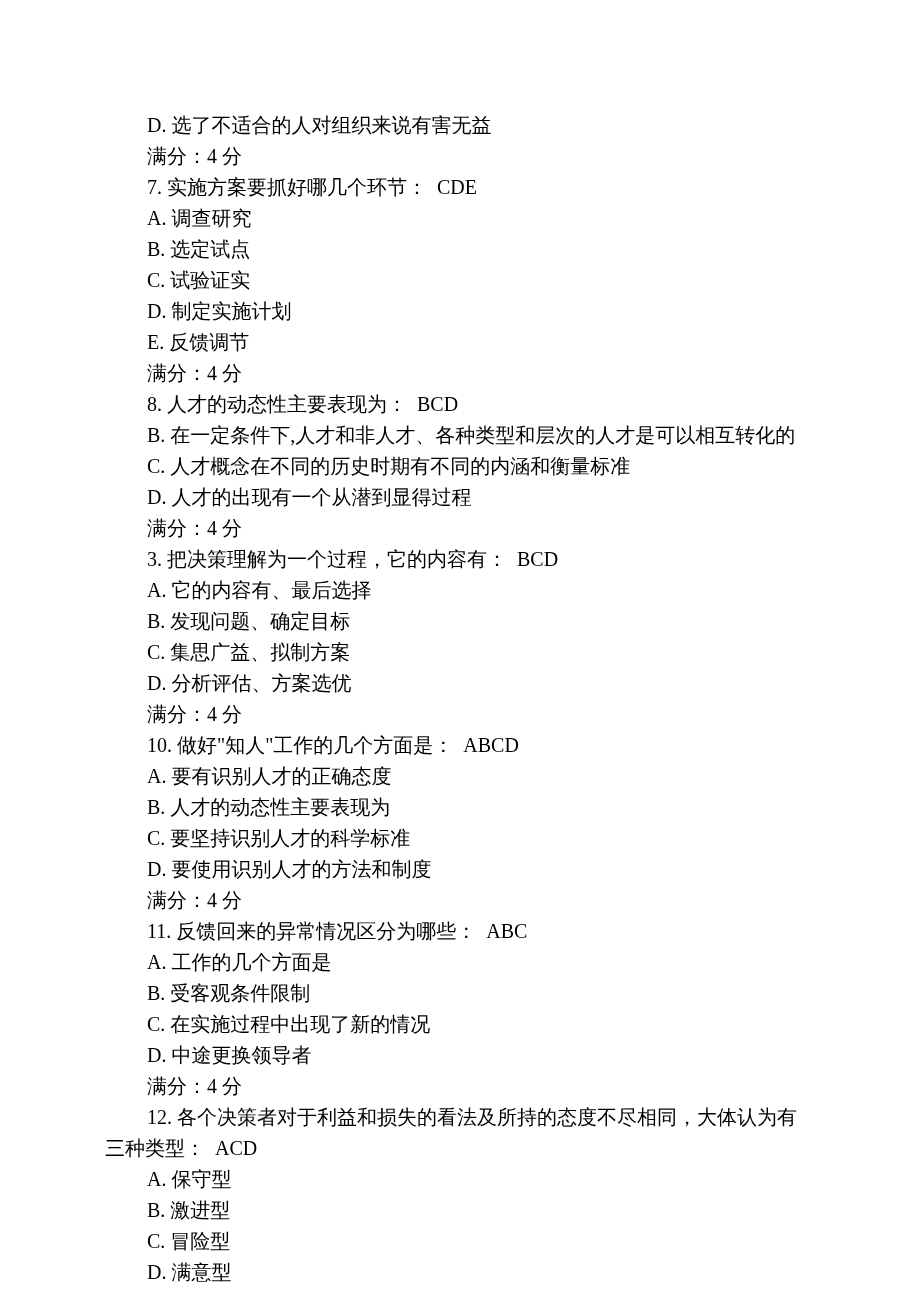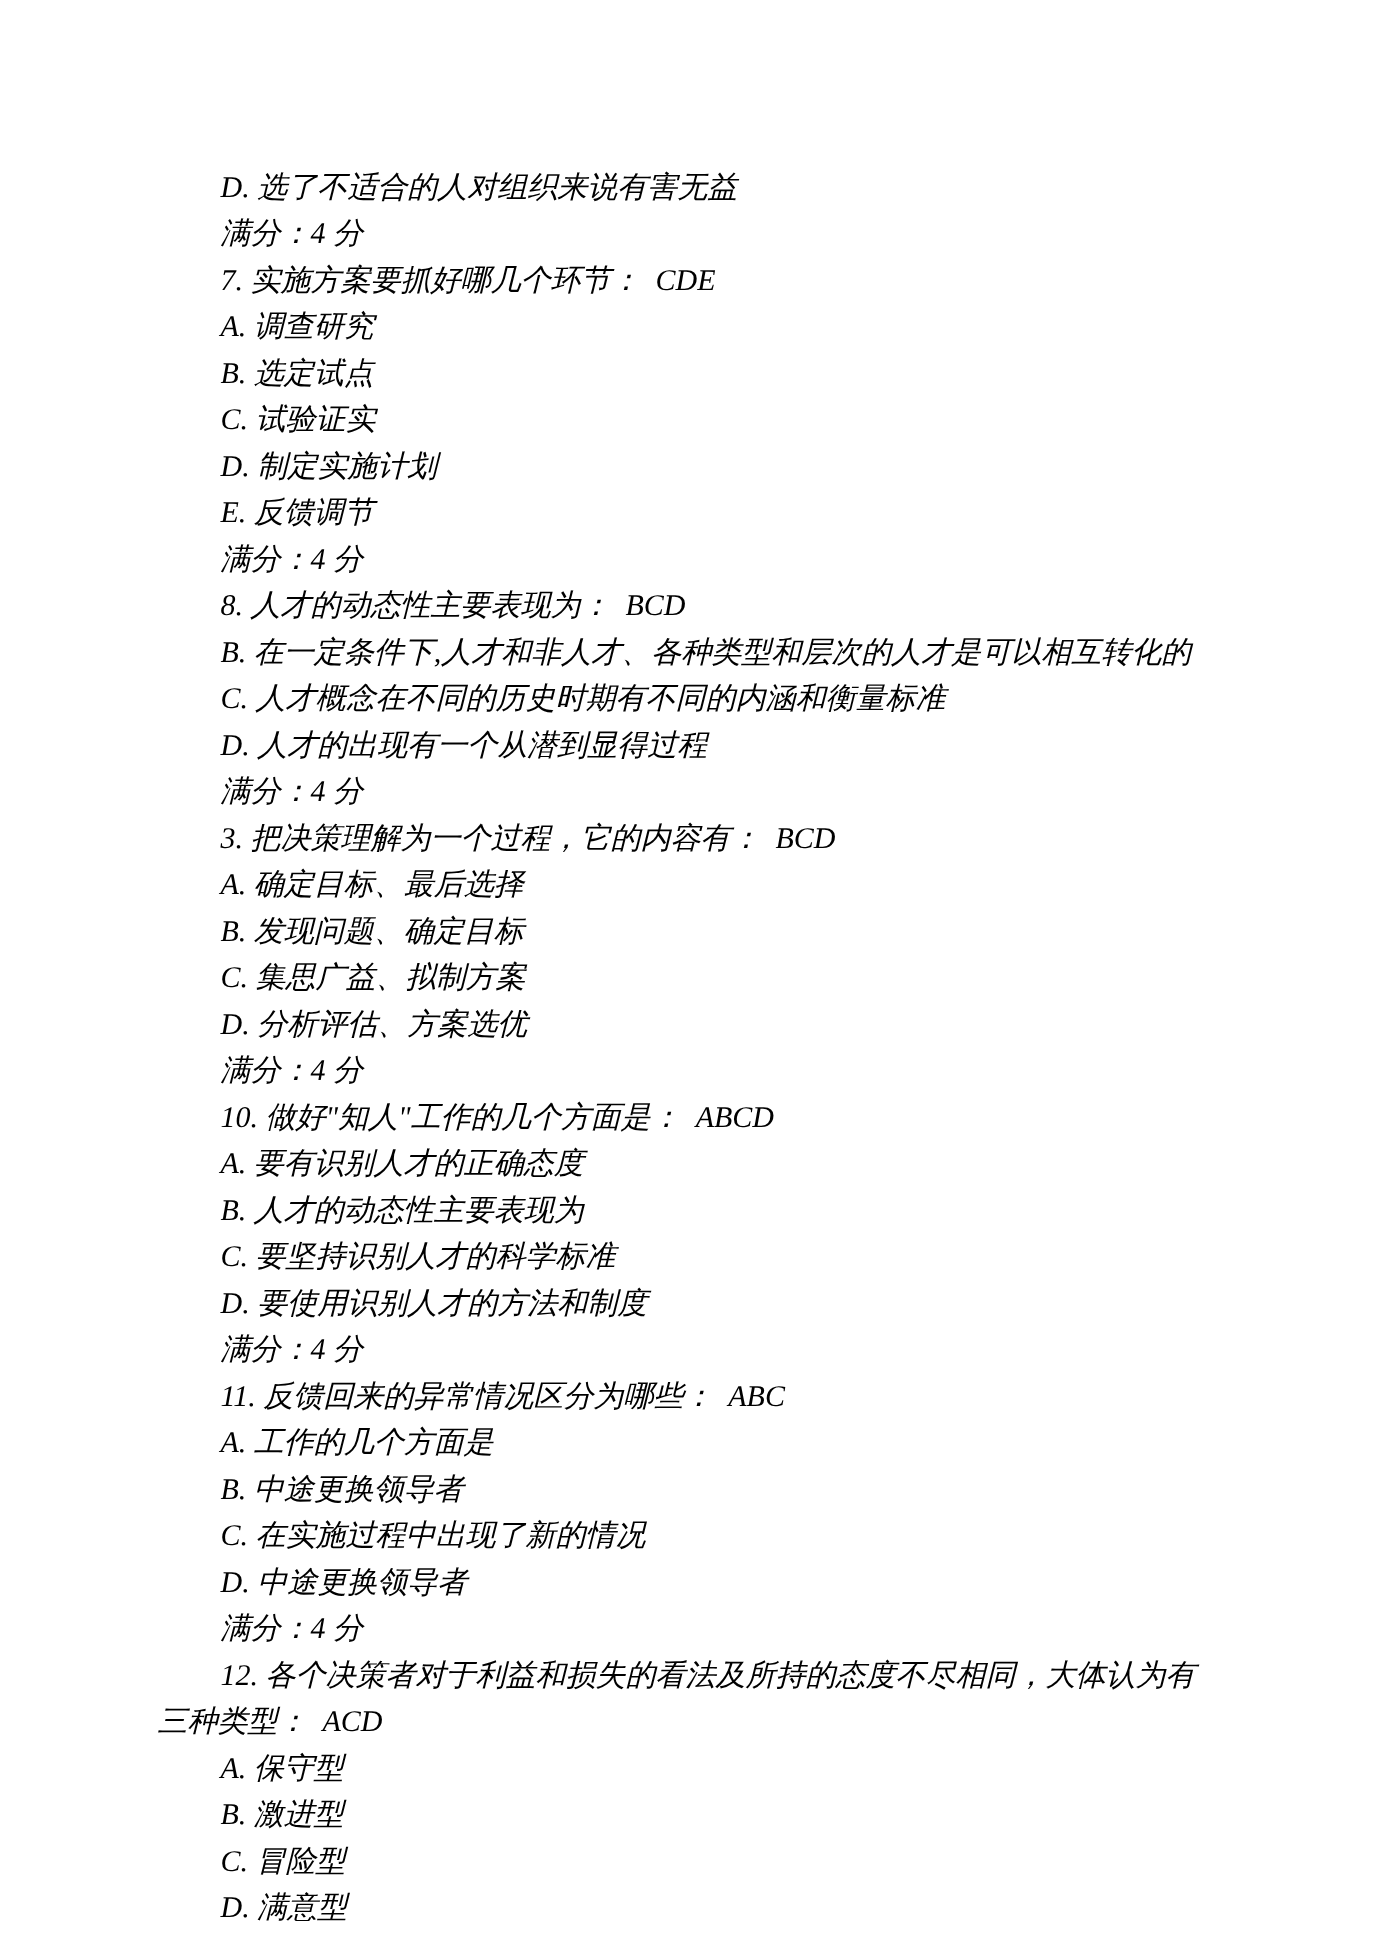--- a/index.html
+++ b/index.html
@@ -10,21 +10,20 @@
     font-size: 20px;
     line-height: 1.55;
     color: #000000;
     width: 920px;
   }
   .page {
     padding: 110px 105px 120px 105px;
   }
   .line {
     white-space: pre-wrap;
-    font-style: italic;
   }
   .indent1 {
     padding-left: 42px;
   }
   .indent0 {
     padding-left: 0px;
   }
 </style>
 </head>
 <body>
@@ -38,34 +37,34 @@
     <div class="line indent1">C. 试验证实</div>
     <div class="line indent1">D. 制定实施计划</div>
     <div class="line indent1">E. 反馈调节</div>
     <div class="line indent1">满分：4 分</div>
     <div class="line indent1">8. 人才的动态性主要表现为：  BCD</div>
     <div class="line indent1">B. 在一定条件下,人才和非人才、各种类型和层次的人才是可以相互转化的</div>
     <div class="line indent1">C. 人才概念在不同的历史时期有不同的内涵和衡量标准</div>
     <div class="line indent1">D. 人才的出现有一个从潜到显得过程</div>
     <div class="line indent1">满分：4 分</div>
     <div class="line indent1">3. 把决策理解为一个过程，它的内容有：  BCD</div>
-    <div class="line indent1">A. 确定目标、最后选择</div>
+    <div class="line indent1">A. 它的内容有、最后选择</div>
     <div class="line indent1">B. 发现问题、确定目标</div>
     <div class="line indent1">C. 集思广益、拟制方案</div>
     <div class="line indent1">D. 分析评估、方案选优</div>
     <div class="line indent1">满分：4 分</div>
     <div class="line indent1">10. 做好"知人"工作的几个方面是：  ABCD</div>
     <div class="line indent1">A. 要有识别人才的正确态度</div>
     <div class="line indent1">B. 人才的动态性主要表现为</div>
     <div class="line indent1">C. 要坚持识别人才的科学标准</div>
     <div class="line indent1">D. 要使用识别人才的方法和制度</div>
     <div class="line indent1">满分：4 分</div>
     <div class="line indent1">11. 反馈回来的异常情况区分为哪些：  ABC</div>
     <div class="line indent1">A. 工作的几个方面是</div>
-    <div class="line indent1">B. 中途更换领导者</div>
+    <div class="line indent1">B. 受客观条件限制</div>
     <div class="line indent1">C. 在实施过程中出现了新的情况</div>
     <div class="line indent1">D. 中途更换领导者</div>
     <div class="line indent1">满分：4 分</div>
     <div class="line indent1">12. 各个决策者对于利益和损失的看法及所持的态度不尽相同，大体认为有</div>
     <div class="line indent0">三种类型：  ACD</div>
     <div class="line indent1">A. 保守型</div>
     <div class="line indent1">B. 激进型</div>
     <div class="line indent1">C. 冒险型</div>
     <div class="line indent1">D. 满意型</div>
   </div>

